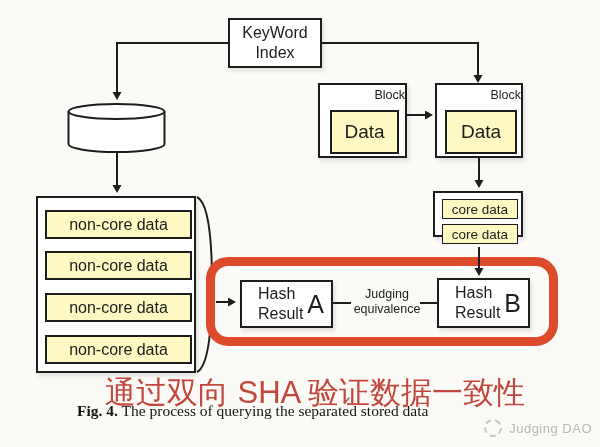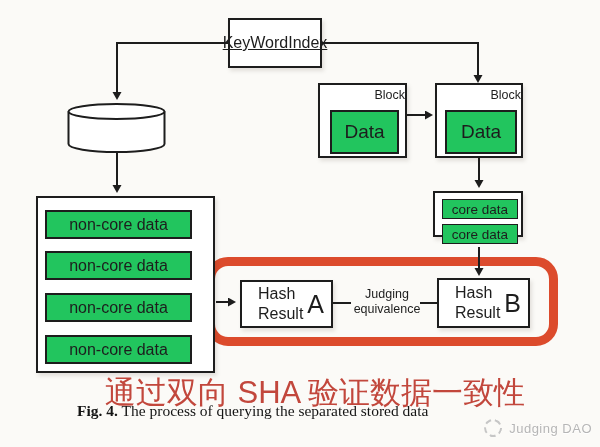--- a/index.html
+++ b/index.html
@@ -17,31 +17,31 @@
     border-radius:22px;z-index:2;
   }
   #svg-over{z-index:3;}
   .box{
     position:absolute;box-sizing:border-box;border:2px solid #1d1d1d;
     background:#ffffff;z-index:4;
     box-shadow:2px 3px 4px rgba(60,50,40,0.13);
   }
   .innerbox{
     position:absolute;box-sizing:border-box;border:2px solid #1d1d1d;
-    background:#22c55e;display:flex;align-items:center;justify-content:center;
+    background:#fef9c3;display:flex;align-items:center;justify-content:center;
   }
   
   #keyword-box{left:228px;top:18px;width:94px;height:50px;
-    display:flex;flex-direction:row;align-items:center;justify-content:center;
-    font-size:16px;line-height:1.25;text-decoration:underline;}
+    display:flex;flex-direction:column;align-items:center;justify-content:center;
+    font-size:16px;line-height:1.25;}
   
   #centerdb-label{position:absolute;left:68px;top:116px;width:97px;text-align:center;
     font-size:19px;z-index:4;}
   
-  #noncore-box{left:36px;top:196px;width:179px;height:177px;}
+  #noncore-box{left:36px;top:196px;width:160px;height:177px;}
   #noncore-box .row{left:7px;width:147px;height:29px;font-size:16px;}
   
   .block-title{position:absolute;top:3px;left:0;width:100%;text-align:right;font-size:12.5px;}
   #block-left{left:318px;top:83px;width:89px;height:75px;}
   #block-left .innerbox{left:10px;top:25px;width:69px;height:44px;font-size:19px;}
   #block-right{left:435px;top:83px;width:88px;height:75px;}
   #block-right .innerbox{left:8px;top:25px;width:72px;height:44px;font-size:19px;}
   
   #core-box{left:433px;top:191px;width:90px;height:46px;}
   #core-box .row{left:7px;width:76px;height:20px;font-size:13.5px;border-width:1.5px;}

